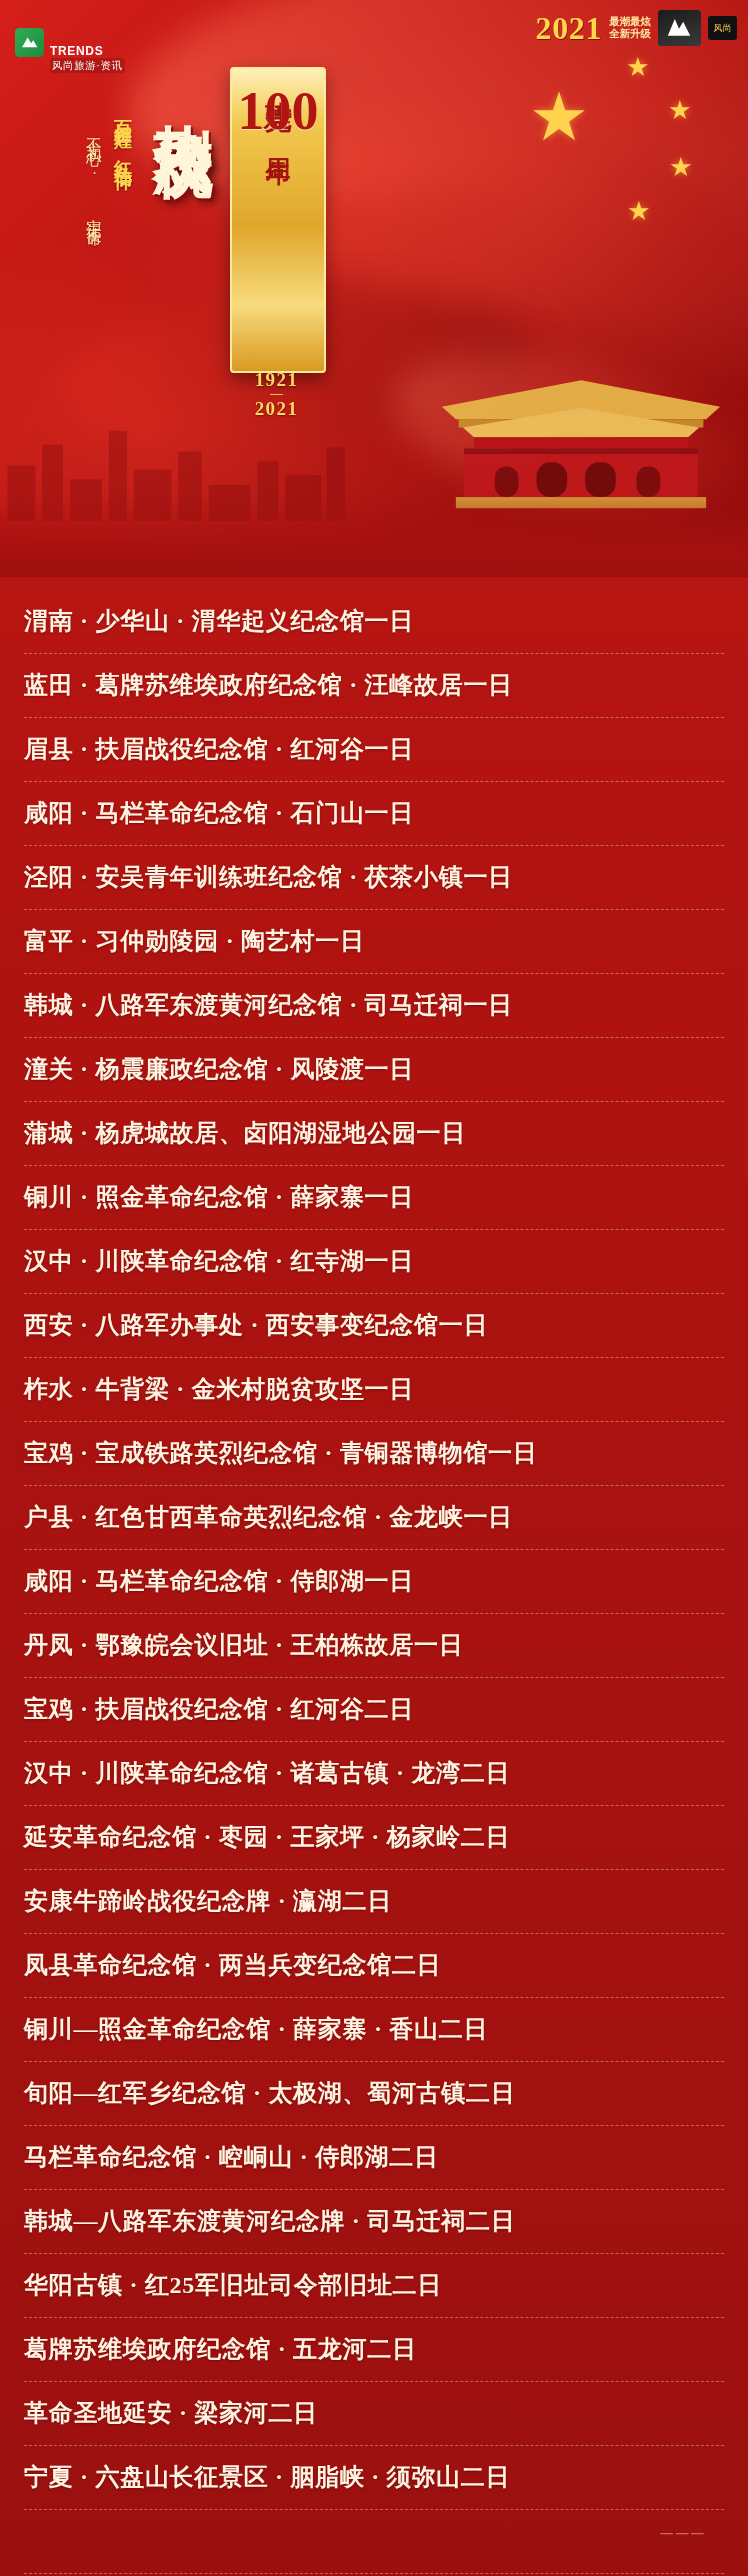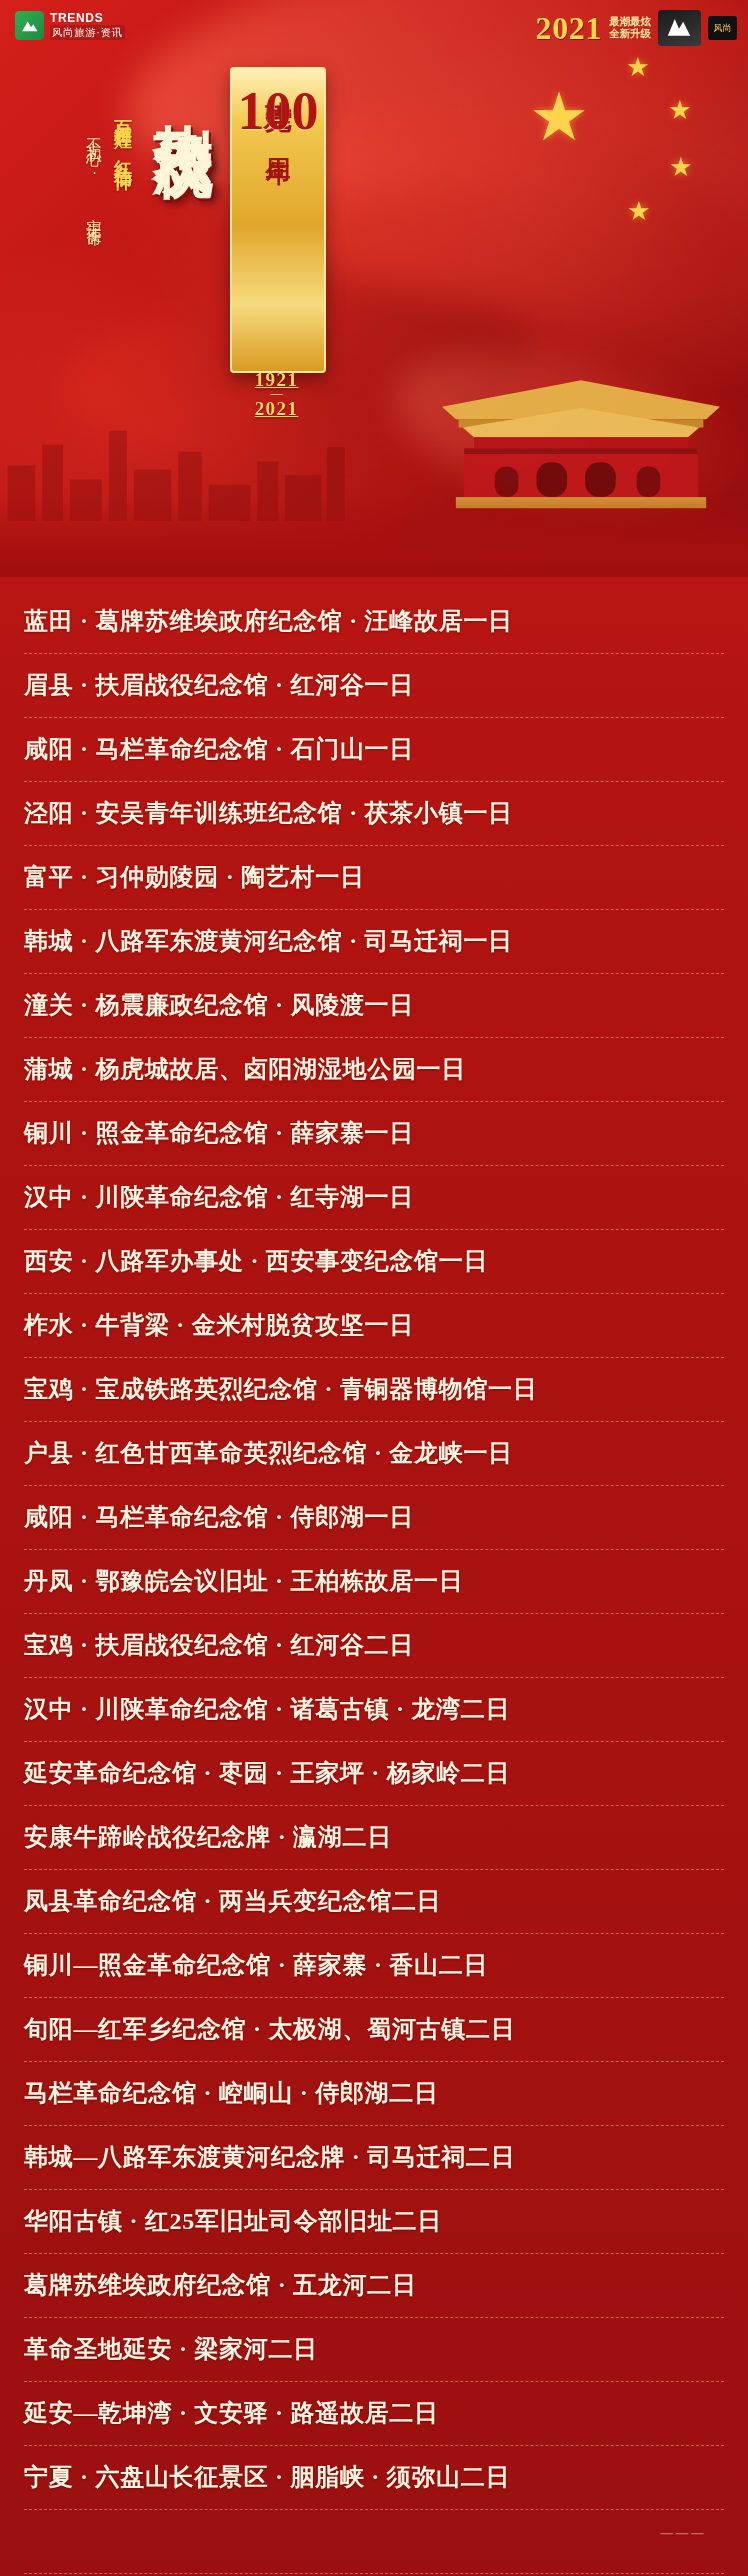--- a/index.html
+++ b/index.html
@@ -56,21 +56,21 @@
     display: flex; align-items: center; gap: 5.6px;
     z-index: 8;
   }
   .logo-mark {
     width: 29px; height: 29px;
     background: linear-gradient(135deg,#2fae54,#1d8a3e);
     border-radius: 4.2px;
     display: flex; align-items: center; justify-content: center;
     color: #fff; font-size: 15.3px; font-weight: bold;
   }
-  .logo-text { display: flex; flex-direction: column; }
+  .logo-text { display: flex; flex-direction: column; margin-top: 33px; }
   .logo-en {
     color: #fff; font-size: 12px; font-weight: bold; letter-spacing: 0.7px;
   }
   .logo-cn {
     color: #fff; font-size: 10.4px; letter-spacing: 0.7px;
     background: rgba(0,0,0,.15); padding: 0.7px 2.1px; border-radius: 2.1px;
   }
 
   
   .topright {
@@ -194,21 +194,20 @@
     width: 63px;
     z-index: 7;
   }
   .years .y {
     font-family: "Liberation Serif", serif;
     color: #ffd95e;
     font-size: 19px;
     font-weight: bold;
     letter-spacing: 1.4px;
     text-shadow: 0 1.4px 2.1px rgba(0,0,0,.4);
-    text-decoration: underline;
   }
   .years .dash {
     color: #ffd95e; font-size: 12.5px; line-height: 7px;
   }
 
   
   .gate {
     position: absolute;
     right: 14px; bottom: 66px;
     width: 306px; height: 146px;
@@ -348,20 +347,23 @@
       <rect x="300" y="146" width="34" height="44" rx="16" fill="#7a0c0c"></rect>
       <rect x="40" y="190" width="360" height="16" fill="#d8a33c"></rect>
     </g>
   </svg>
 
   <div class="banner-fade"></div>
 </div>
 
 <div class="list">
   <div class="row">
+      <span class="row-text">渭南 · 少华山 · 渭华起义纪念馆一日</span>
+    </div>
+  <div class="row">
       <span class="row-text">蓝田 · 葛牌苏维埃政府纪念馆 · 汪峰故居一日</span>
     </div>
   <div class="row">
       <span class="row-text">眉县 · 扶眉战役纪念馆 · 红河谷一日</span>
     </div>
   <div class="row">
       <span class="row-text">咸阳 · 马栏革命纪念馆 · 石门山一日</span>
     </div>
   <div class="row">
       <span class="row-text">泾阳 · 安吴青年训练班纪念馆 · 茯茶小镇一日</span>
@@ -432,23 +434,20 @@
   <div class="row">
       <span class="row-text">华阳古镇 · 红25军旧址司令部旧址二日</span>
     </div>
   <div class="row">
       <span class="row-text">葛牌苏维埃政府纪念馆 · 五龙河二日</span>
     </div>
   <div class="row">
       <span class="row-text">革命圣地延安 · 梁家河二日</span>
     </div>
   <div class="row">
-      <span class="row-text">延安—乾坤湾 · 文安驿 · 路遥故居二日</span>
-    </div>
-  <div class="row">
       <span class="row-text">宁夏 · 六盘山长征景区 · 胭脂峡 · 须弥山二日</span>
     </div>
   <div class="row"></div>
 
 </div>
 
 <div class="footer-mark">一一一</div>
 
 
 </body></html>

